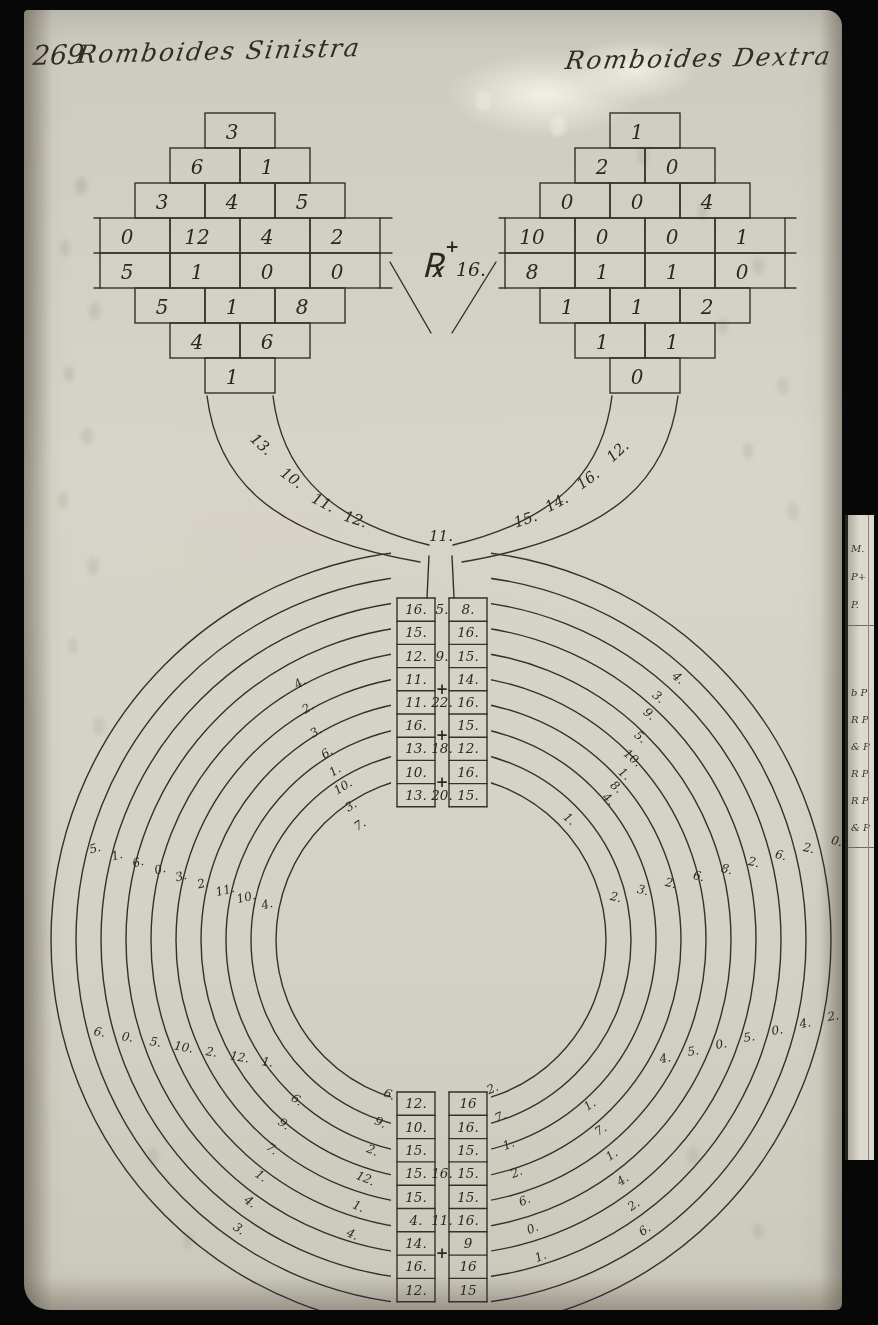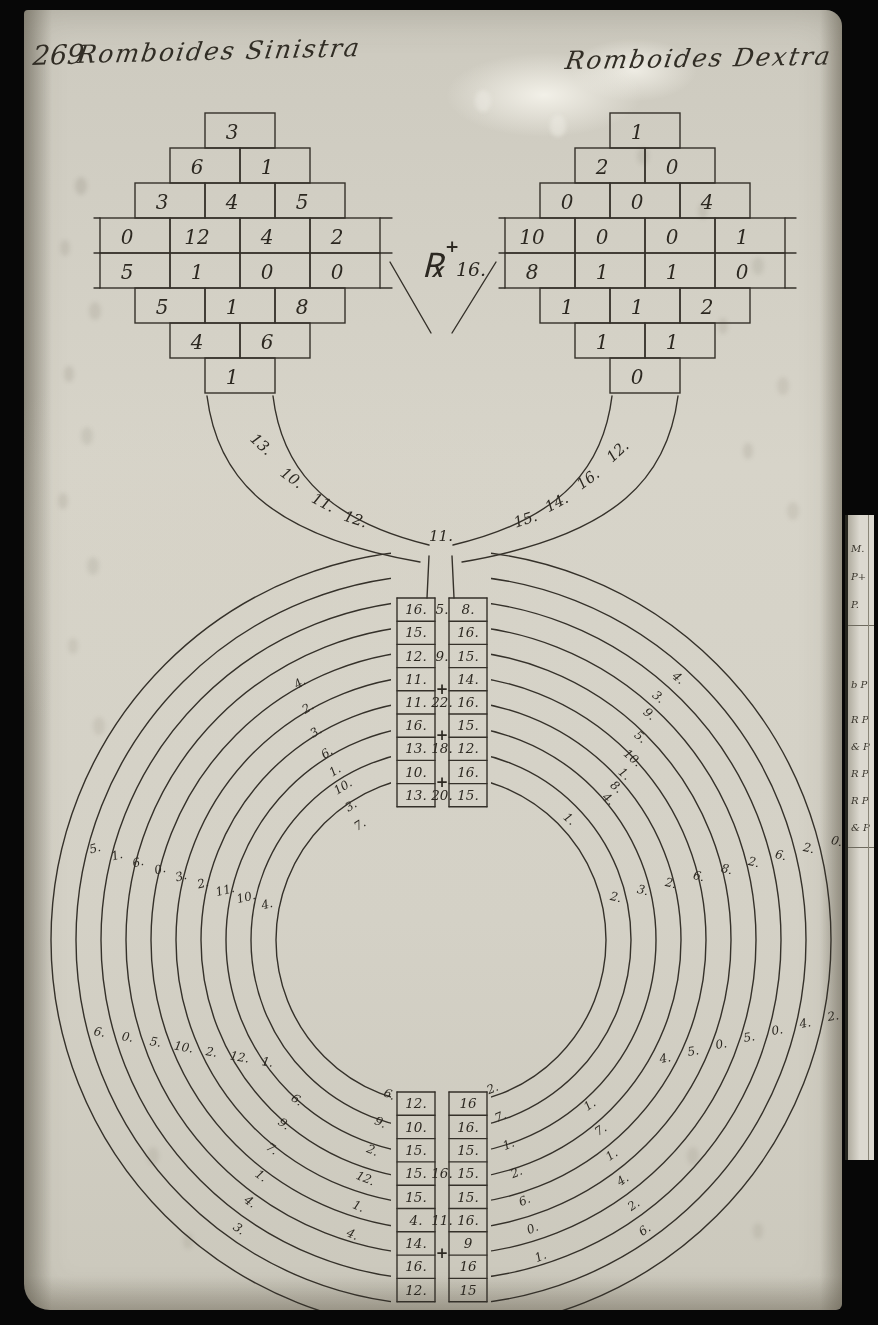--- a/index.html
+++ b/index.html
@@ -367,20 +367,20 @@
     <text x="625" y="1183" font-size="12" text-anchor="middle" class="hw " transform="rotate(-35 625 1183)">4.</text>
     <text x="636" y="1208" font-size="12" text-anchor="middle" class="hw " transform="rotate(-35 636 1208)">2.</text>
     <text x="647" y="1233" font-size="12" text-anchor="middle" class="hw " transform="rotate(-35 647 1233)">6.</text>
   </svg>
 
 <div class="sliver">
   <div class="sl-item" style="top:28px">M.</div>
   <div class="sl-item" style="top:56px">P+</div>
   <div class="sl-item" style="top:84px">P.</div>
   <div class="sl-rule" style="top:110px"></div>
-  <div class="sl-item" style="top:164px">b P</div>
+  <div class="sl-item" style="top:172px">b P</div>
   <div class="sl-item" style="top:199px">R P</div>
   <div class="sl-item" style="top:226px">&amp; P</div>
   <div class="sl-item" style="top:253px">R P</div>
   <div class="sl-item" style="top:280px">R P</div>
   <div class="sl-item" style="top:307px">&amp; P</div>
   <div class="sl-rule" style="top:332px"></div>
 </div>
 
 </body></html>

